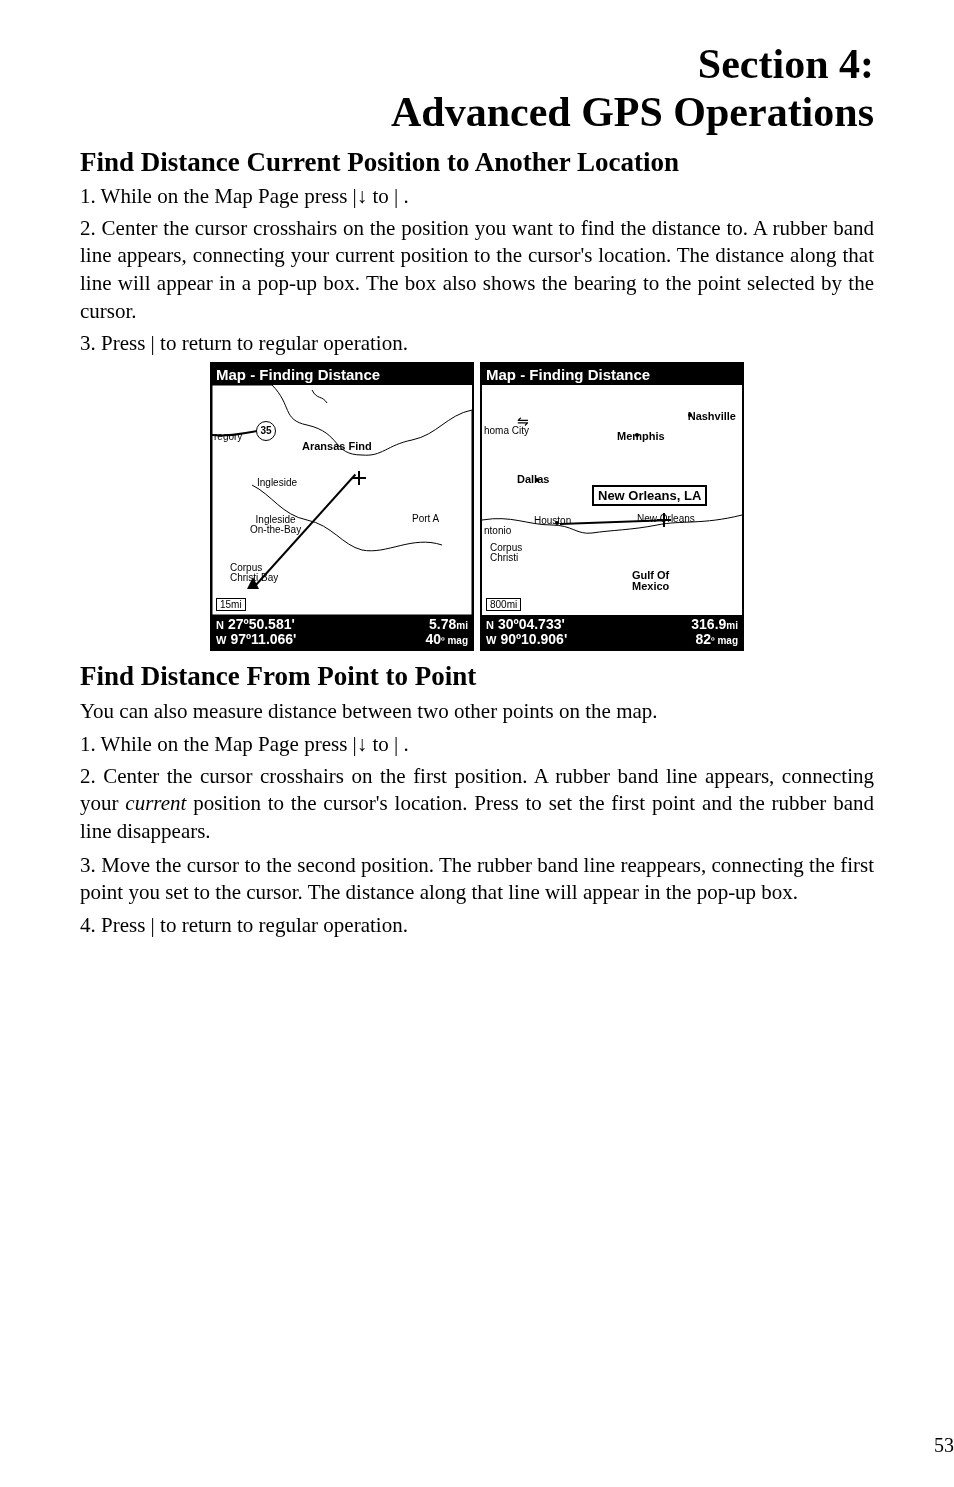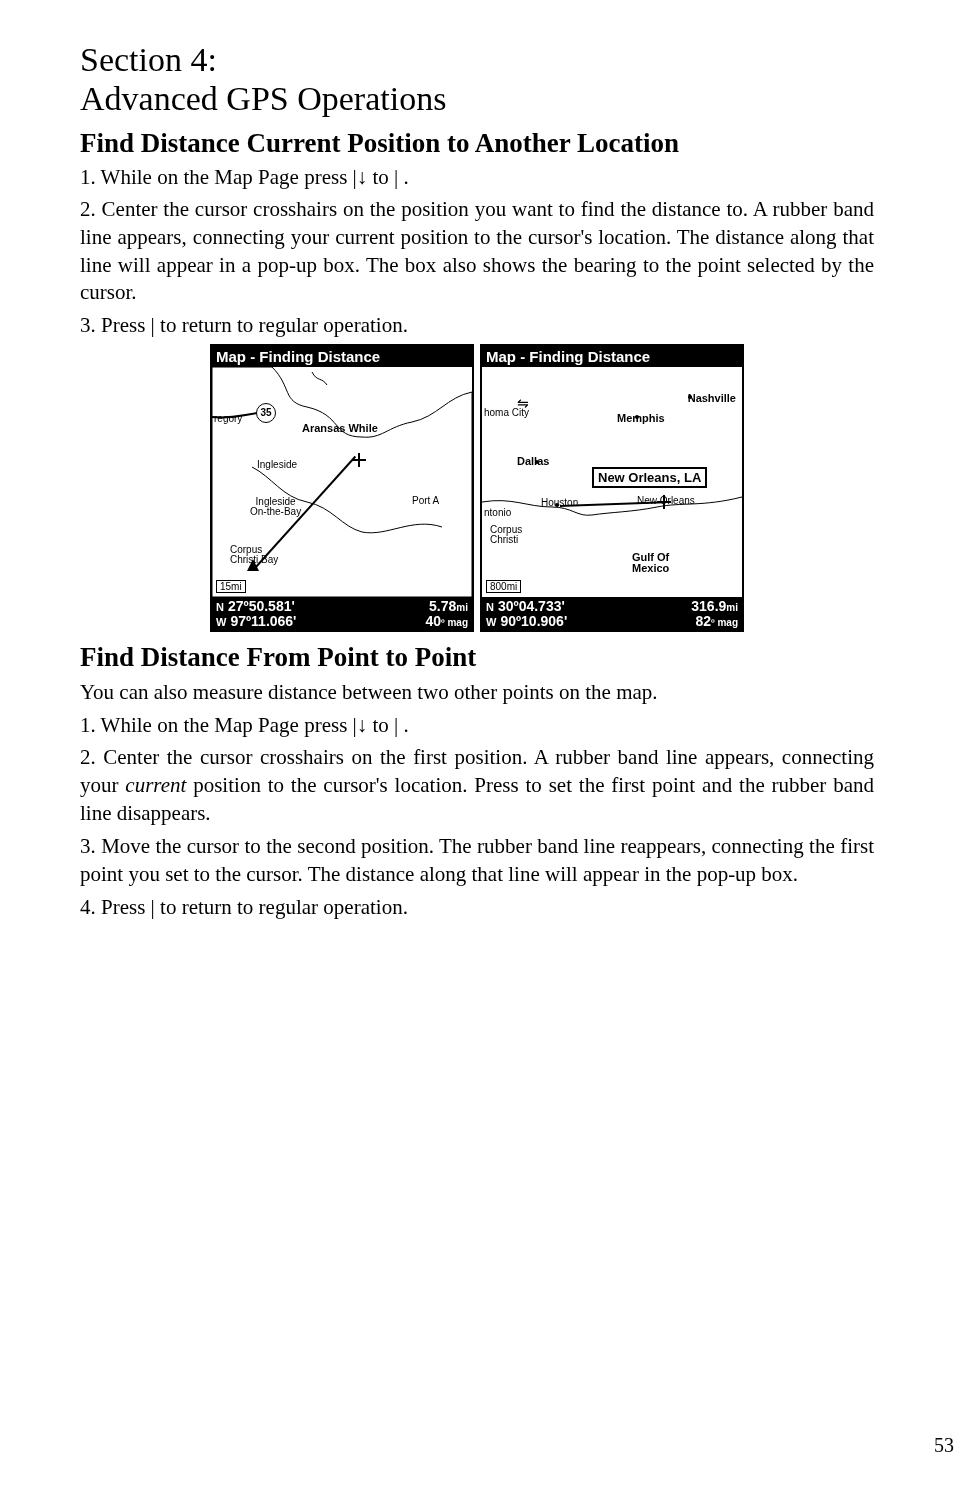--- a/index.html
+++ b/index.html
@@ -11,23 +11,23 @@
   }
   .page {
     width: 954px;
     min-height: 1487px;
     padding: 40px 80px 40px 80px;
     box-sizing: border-box;
     position: relative;
   }
   .section-title {
     font-family: "Century Schoolbook", "Georgia", serif;
-    font-weight: normal;
-    font-size: 34px;
-    text-align: left;
+    font-weight: bold;
+    font-size: 42px;
+    text-align: right;
     margin: 0 0 4px 0;
     line-height: 1.15;
   }
   .h2 {
     font-family: "Century Schoolbook", "Georgia", serif;
     font-weight: bold;
     font-size: 27px;
     margin: 10px 0 4px 0;
   }
   .body {
@@ -166,21 +166,21 @@
       <div class="device-title">Map - Finding Distance</div>
       <div class="device-map">
         <svg class="coast" viewBox="0 0 260 230">
           <path d="M60 0 C80 20 70 35 95 40 C130 48 120 70 150 70 C170 72 175 60 200 55 C225 50 235 30 260 25 L260 230 L0 230 L0 0 Z" fill="none" stroke="#000" stroke-width="1"></path>
           <path d="M40 100 C60 110 70 130 95 135 C120 140 130 160 150 165 C175 170 200 150 230 160" fill="none" stroke="#000" stroke-width="1"></path>
           <path d="M0 50 C20 52 30 48 45 46" fill="none" stroke="#000" stroke-width="2"></path>
           <path d="M100 5 C105 15 110 10 115 18" fill="none" stroke="#000" stroke-width="1"></path>
         </svg>
         <div class="route35" style="left:44px; top:36px;">35</div>
         <div class="dev-label small" style="left:2px; top:46px;">regory</div>
-        <div class="dev-label" style="left:90px; top:55px;">Aransas While</div>
+        <div class="dev-label" style="left:90px; top:55px;">Aransas Find</div>
         <div class="dev-label small" style="left:45px; top:92px;">Ingleside</div>
         <div class="dev-label small" style="left:38px; top:130px; line-height:1; text-align:center;">Ingleside<br>On-the-Bay</div>
         <div class="dev-label small" style="left:200px; top:128px;">Port A</div>
         <div class="dev-label small" style="left:18px; top:178px; line-height:1;">Corpus<br>Christi Bay</div>
         <div class="boat" style="left:35px; top:192px;"></div>
         <div class="rubber" style="left:43px; top:200px; width:150px; transform:rotate(-48deg);"></div>
         <div class="cursor-cross" style="left:140px; top:86px;"></div>
         <div class="dev-scale">15mi</div>
       </div>
       <div class="device-footer">
@@ -204,21 +204,21 @@
           <circle cx="208" cy="30" r="2" fill="#000"></circle>
           <circle cx="155" cy="50" r="2" fill="#000"></circle>
           <circle cx="55" cy="95" r="2" fill="#000"></circle>
           <circle cx="75" cy="138" r="2" fill="#000"></circle>
         </svg>
         <div class="car-icon" style="left:35px; top:28px;">⇌</div>
         <div class="dev-label" style="right:6px; top:25px;">Nashville</div>
         <div class="dev-label" style="left:135px; top:45px;">Memphis</div>
         <div class="dev-label small" style="left:2px; top:40px;">homa City</div>
         <div class="dev-label" style="left:35px; top:88px;">Dallas</div>
-        <div class="dev-label small" style="left:59px; top:130px;">Houston</div>
+        <div class="dev-label small" style="left:52px; top:130px;">Houston</div>
         <div class="dev-label small" style="left:2px; top:140px;">ntonio</div>
         <div class="dev-label small" style="left:155px; top:128px;">New Orleans</div>
         <div class="dev-label small" style="left:8px; top:158px; line-height:1;">Corpus<br>Christi</div>
         <div class="dev-label" style="left:150px; top:185px; line-height:1; text-align:center;">Gulf Of<br>Mexico</div>
         <div class="rubber" style="left:78px; top:138px; width:105px; transform:rotate(-2deg);"></div>
         <div class="cursor-cross" style="left:175px; top:128px;"></div>
         <div class="dev-popup" style="left:110px; top:100px;">New Orleans, LA</div>
         <div class="dev-scale">800mi</div>
       </div>
       <div class="device-footer">

